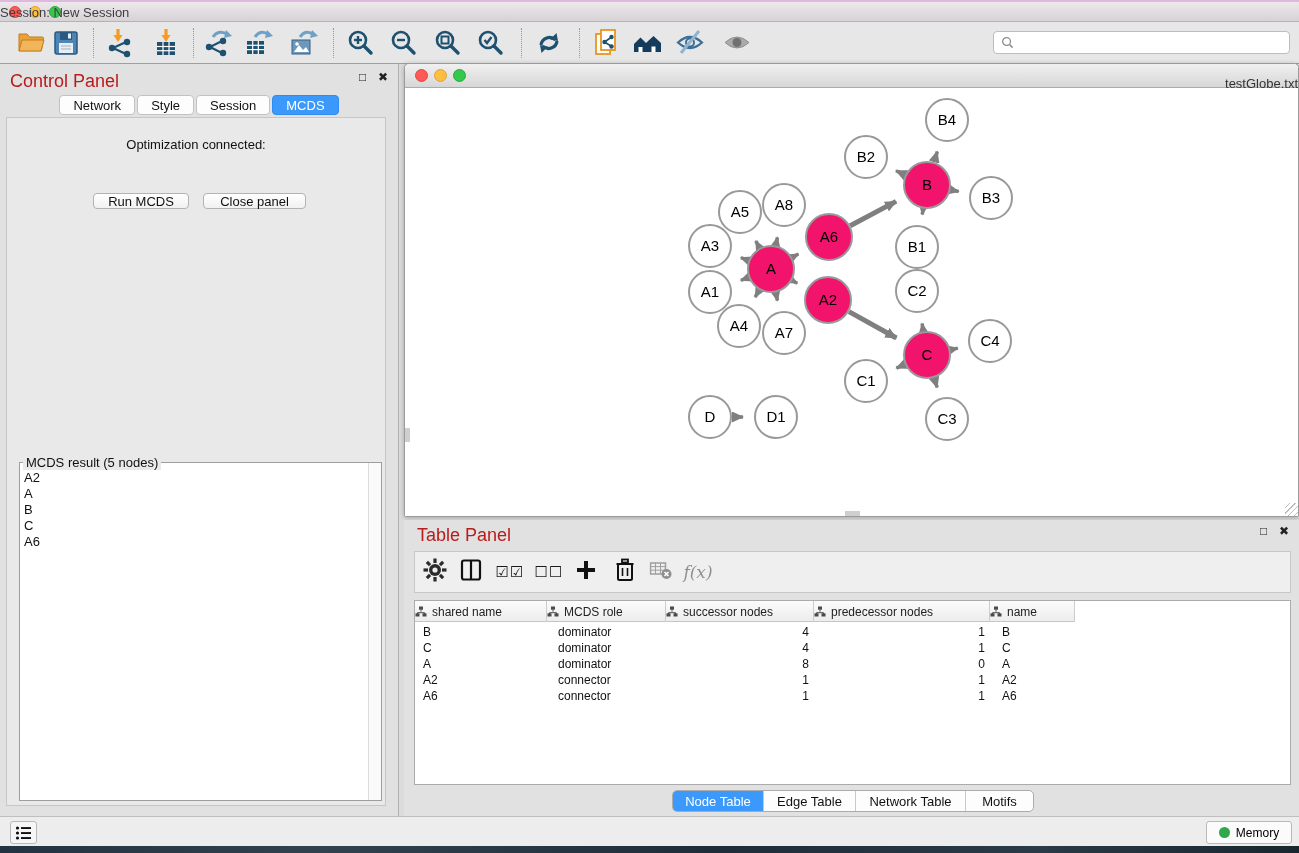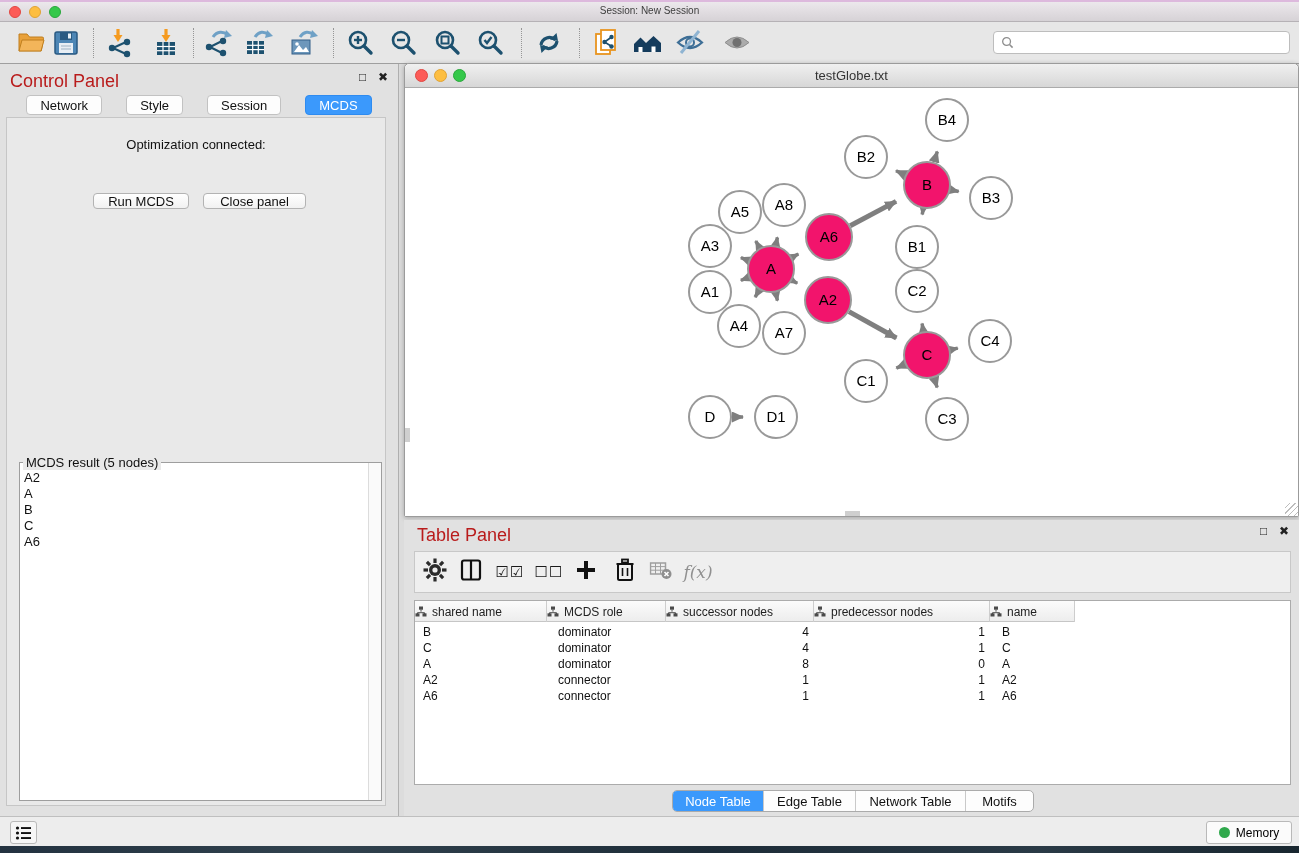--- a/index.html
+++ b/index.html
@@ -7,36 +7,36 @@
        font-family:"Liberation Sans",sans-serif;color:#111}
   .abs{position:absolute}
   
   .titlebar{position:absolute;left:0;top:0;width:1299px;height:22px;
     background:linear-gradient(#ECE8EC,#D6D2D6);border-top:2px solid #DDB9DD;border-bottom:1px solid #B6B2B6}
   .lights{position:absolute;left:9px;top:4px;display:flex;gap:8px}
   .light{width:12px;height:12px;border-radius:50%}
   .l-red{background:#FC5B57;border:1px solid #E14742}
   .l-yel{background:#FDBE41;border:1px solid #E0A334}
   .l-grn{background:#35C84A;border:1px solid #2AA73C}
-  .win-title{position:absolute;left:0;right:0;top:3px;text-align:center;font-size:10px;color:#3E3E3E}
+  .win-title{position:absolute;left:0;right:0;top:3px;text-align:left;font-size:13px;color:#3E3E3E}
   
   .toolbar{position:absolute;left:0;top:22px;width:1299px;height:42px;background:#E7E7E7;
     border-bottom:1px solid #9F9F9F}
   .tbtn{position:absolute;top:5px;width:32px;height:32px;background:none;border:none;padding:0}
   .tsep{position:absolute;top:6px;height:30px;border-left:1px dotted #969696}
   .search{position:absolute;right:9px;top:9px;width:297px;height:23px;background:#fff;
     border:1px solid #BDBDBD;border-radius:4px;display:flex;align-items:center;padding:0 7px}
   .search input{border:none;outline:none;flex:1;font-size:12px;background:transparent;margin-left:5px;font-family:inherit}
   
   .cpanel{position:absolute;left:0;top:64px;width:399px;height:752px;background:#E1E1E1;border-right:1px solid #AFAFAF}
   .panel-title{font-size:18px;color:#b91c1c}
   .winbtn{font-size:12px;color:#222;line-height:12px}
   .cp-tabs{position:absolute;left:0;top:31px;width:100%;display:flex;justify-content:center}
   .cp-tab{height:20px;line-height:19px;padding:0 13px;background:#FDFDFD;border:1px solid #C2C2C2;
-    font-size:13px;border-radius:4px;margin:0 12px}
+    font-size:13px;border-radius:4px;margin:0 1px}
   .cp-tab.active{background:#3B99FC;border-color:#2E8BF0;color:#fff}
   .cp-inner{position:absolute;left:6px;top:53px;width:380px;height:689px;background:#E9E9E9;border:1px solid #C6C6C6}
   .opt-label{position:absolute;top:19px;width:100%;text-align:center;font-size:13px}
   .select{position:absolute;left:37px;top:41px;width:313px;height:22px;background:#fff;
     border:1px solid #ABABAB;border-radius:4px;font-size:13px;display:flex;align-items:center;padding-left:8px}
   .stepper{position:absolute;right:1px;top:1px;bottom:1px;width:18px;border-radius:3px;
     background:linear-gradient(#8BC0FB,#3D8DF6);display:flex;flex-direction:column;align-items:center;justify-content:center;gap:2px}
   .arr-up{width:0;height:0;border-left:3.5px solid transparent;border-right:3.5px solid transparent;border-bottom:4.5px solid #fff}
   .arr-dn{width:0;height:0;border-left:3.5px solid transparent;border-right:3.5px solid transparent;border-top:4.5px solid #fff}
   .btn{position:absolute;top:75px;height:16px;background:linear-gradient(#FFF,#F1F1F1);
@@ -46,21 +46,21 @@
   .scrolltrack{position:absolute;right:0;top:0;bottom:0;width:13px;background:#FAFAFA;border-left:1px solid #DCDCDC}
   .mcds-list{position:absolute;left:0;top:7px;right:14px}
   .mcds-item{font-size:13px;height:16px;line-height:16px;padding-left:4px}
   
   .netwin{position:absolute;left:404px;top:63px;width:895px;height:454px;background:#fff;
     border:1px solid #9B9B9B;border-radius:5px 5px 2px 2px;box-shadow:0 1px 5px rgba(0,0,0,.25)}
   .net-titlebar{position:absolute;left:0;top:0;right:0;height:24px;
     background:linear-gradient(#F0F0F0,#D7D7D7);border-bottom:1px solid #ABABAB;border-radius:5px 5px 0 0}
   .net-lights{position:absolute;left:10px;top:5px;display:flex;gap:6px}
   .nlight{width:13px;height:13px;border-radius:50%}
-  .net-title{position:absolute;left:0;right:0;top:4px;text-align:center;font-size:13px;color:#333}
+  .net-title{position:absolute;left:0;right:0;top:12px;text-align:right;font-size:13px;color:#333}
   .net-canvas{position:absolute;left:0;top:24px;right:0;bottom:0;background:#fff;overflow:hidden}
   .vthumb{position:absolute;left:0;top:340px;width:5px;height:14px;background:#CFCFCF}
   .hthumb{position:absolute;left:440px;bottom:0;width:15px;height:5px;background:#CFCFCF}
   .grip{position:absolute;right:0;bottom:0;width:13px;height:13px;
     background:repeating-linear-gradient(135deg,transparent 0 3px,#BDBDBD 3px 4px)}
   
   .tpanel{position:absolute;left:404px;top:520px;width:895px;height:296px;background:#E1E1E1}
   .ttoolbar{position:absolute;left:10px;top:31px;width:877px;height:42px;background:#EFEFEF;border:1px solid #C8C8C8}
   .ttool-icon{position:absolute;top:50%;transform:translate(-50%,-50%)}
   .chk{font-size:15px;color:#1a1a1a;letter-spacing:1px;font-family:"DejaVu Sans",sans-serif}

